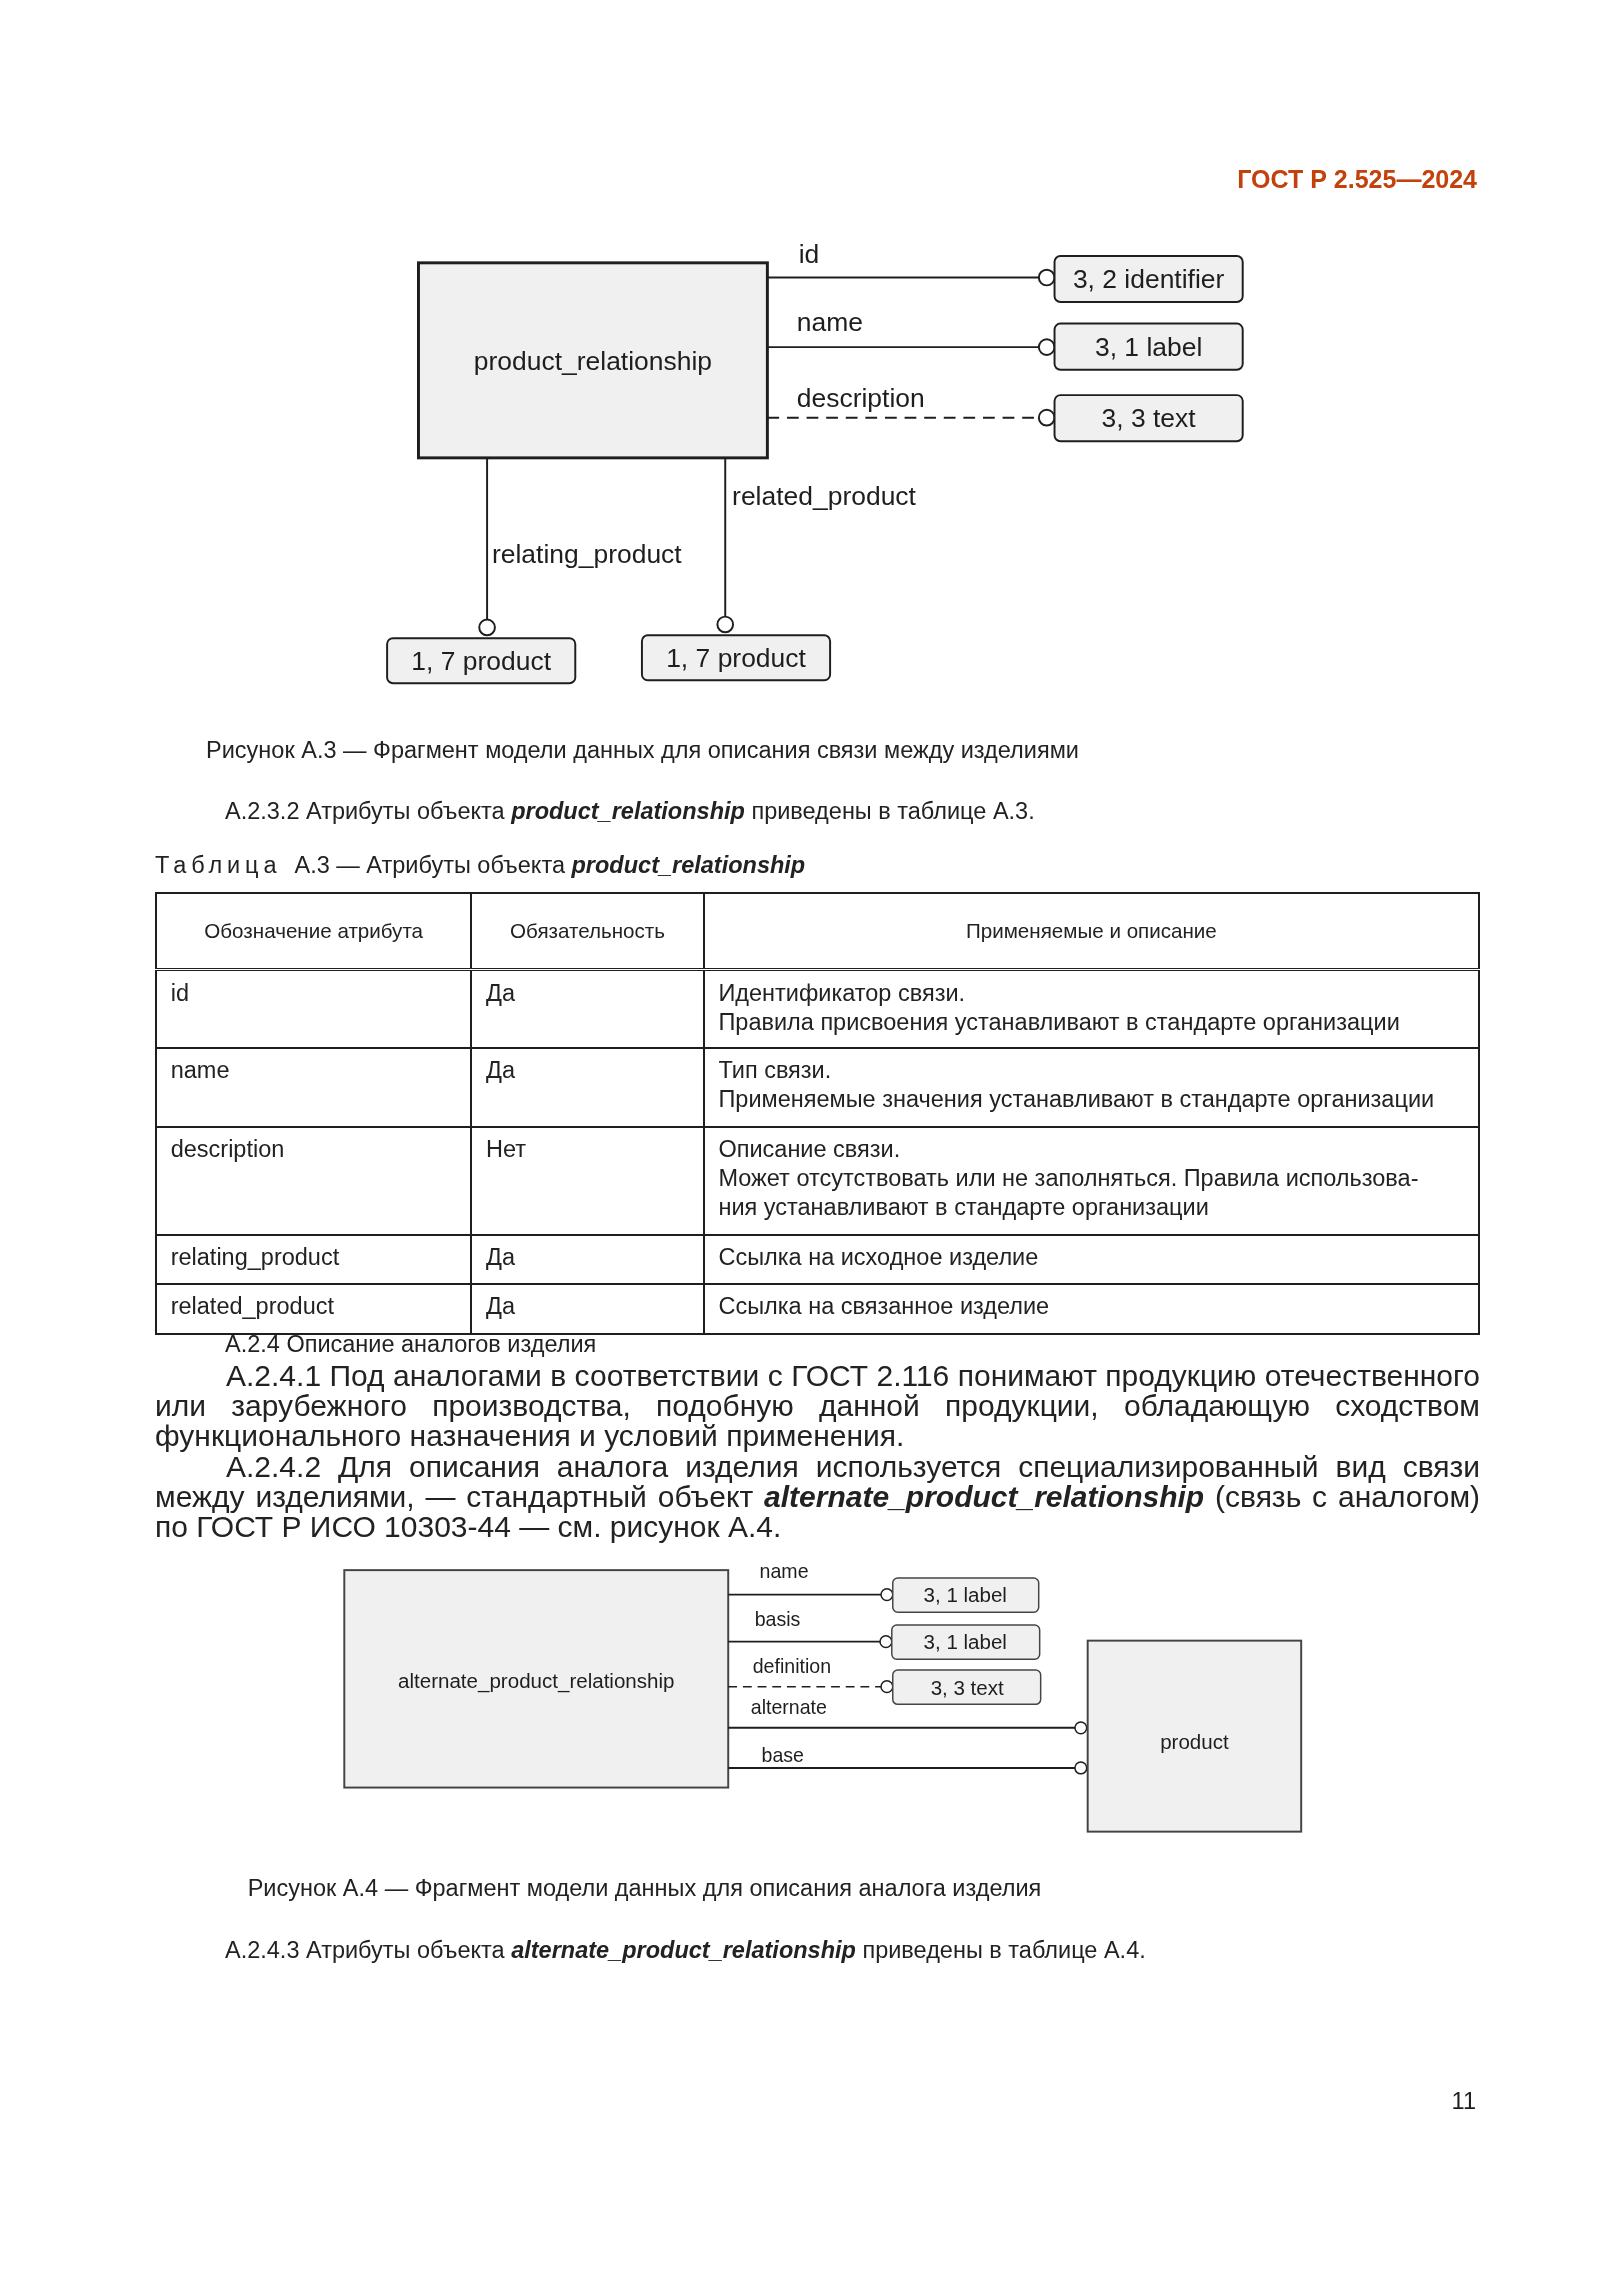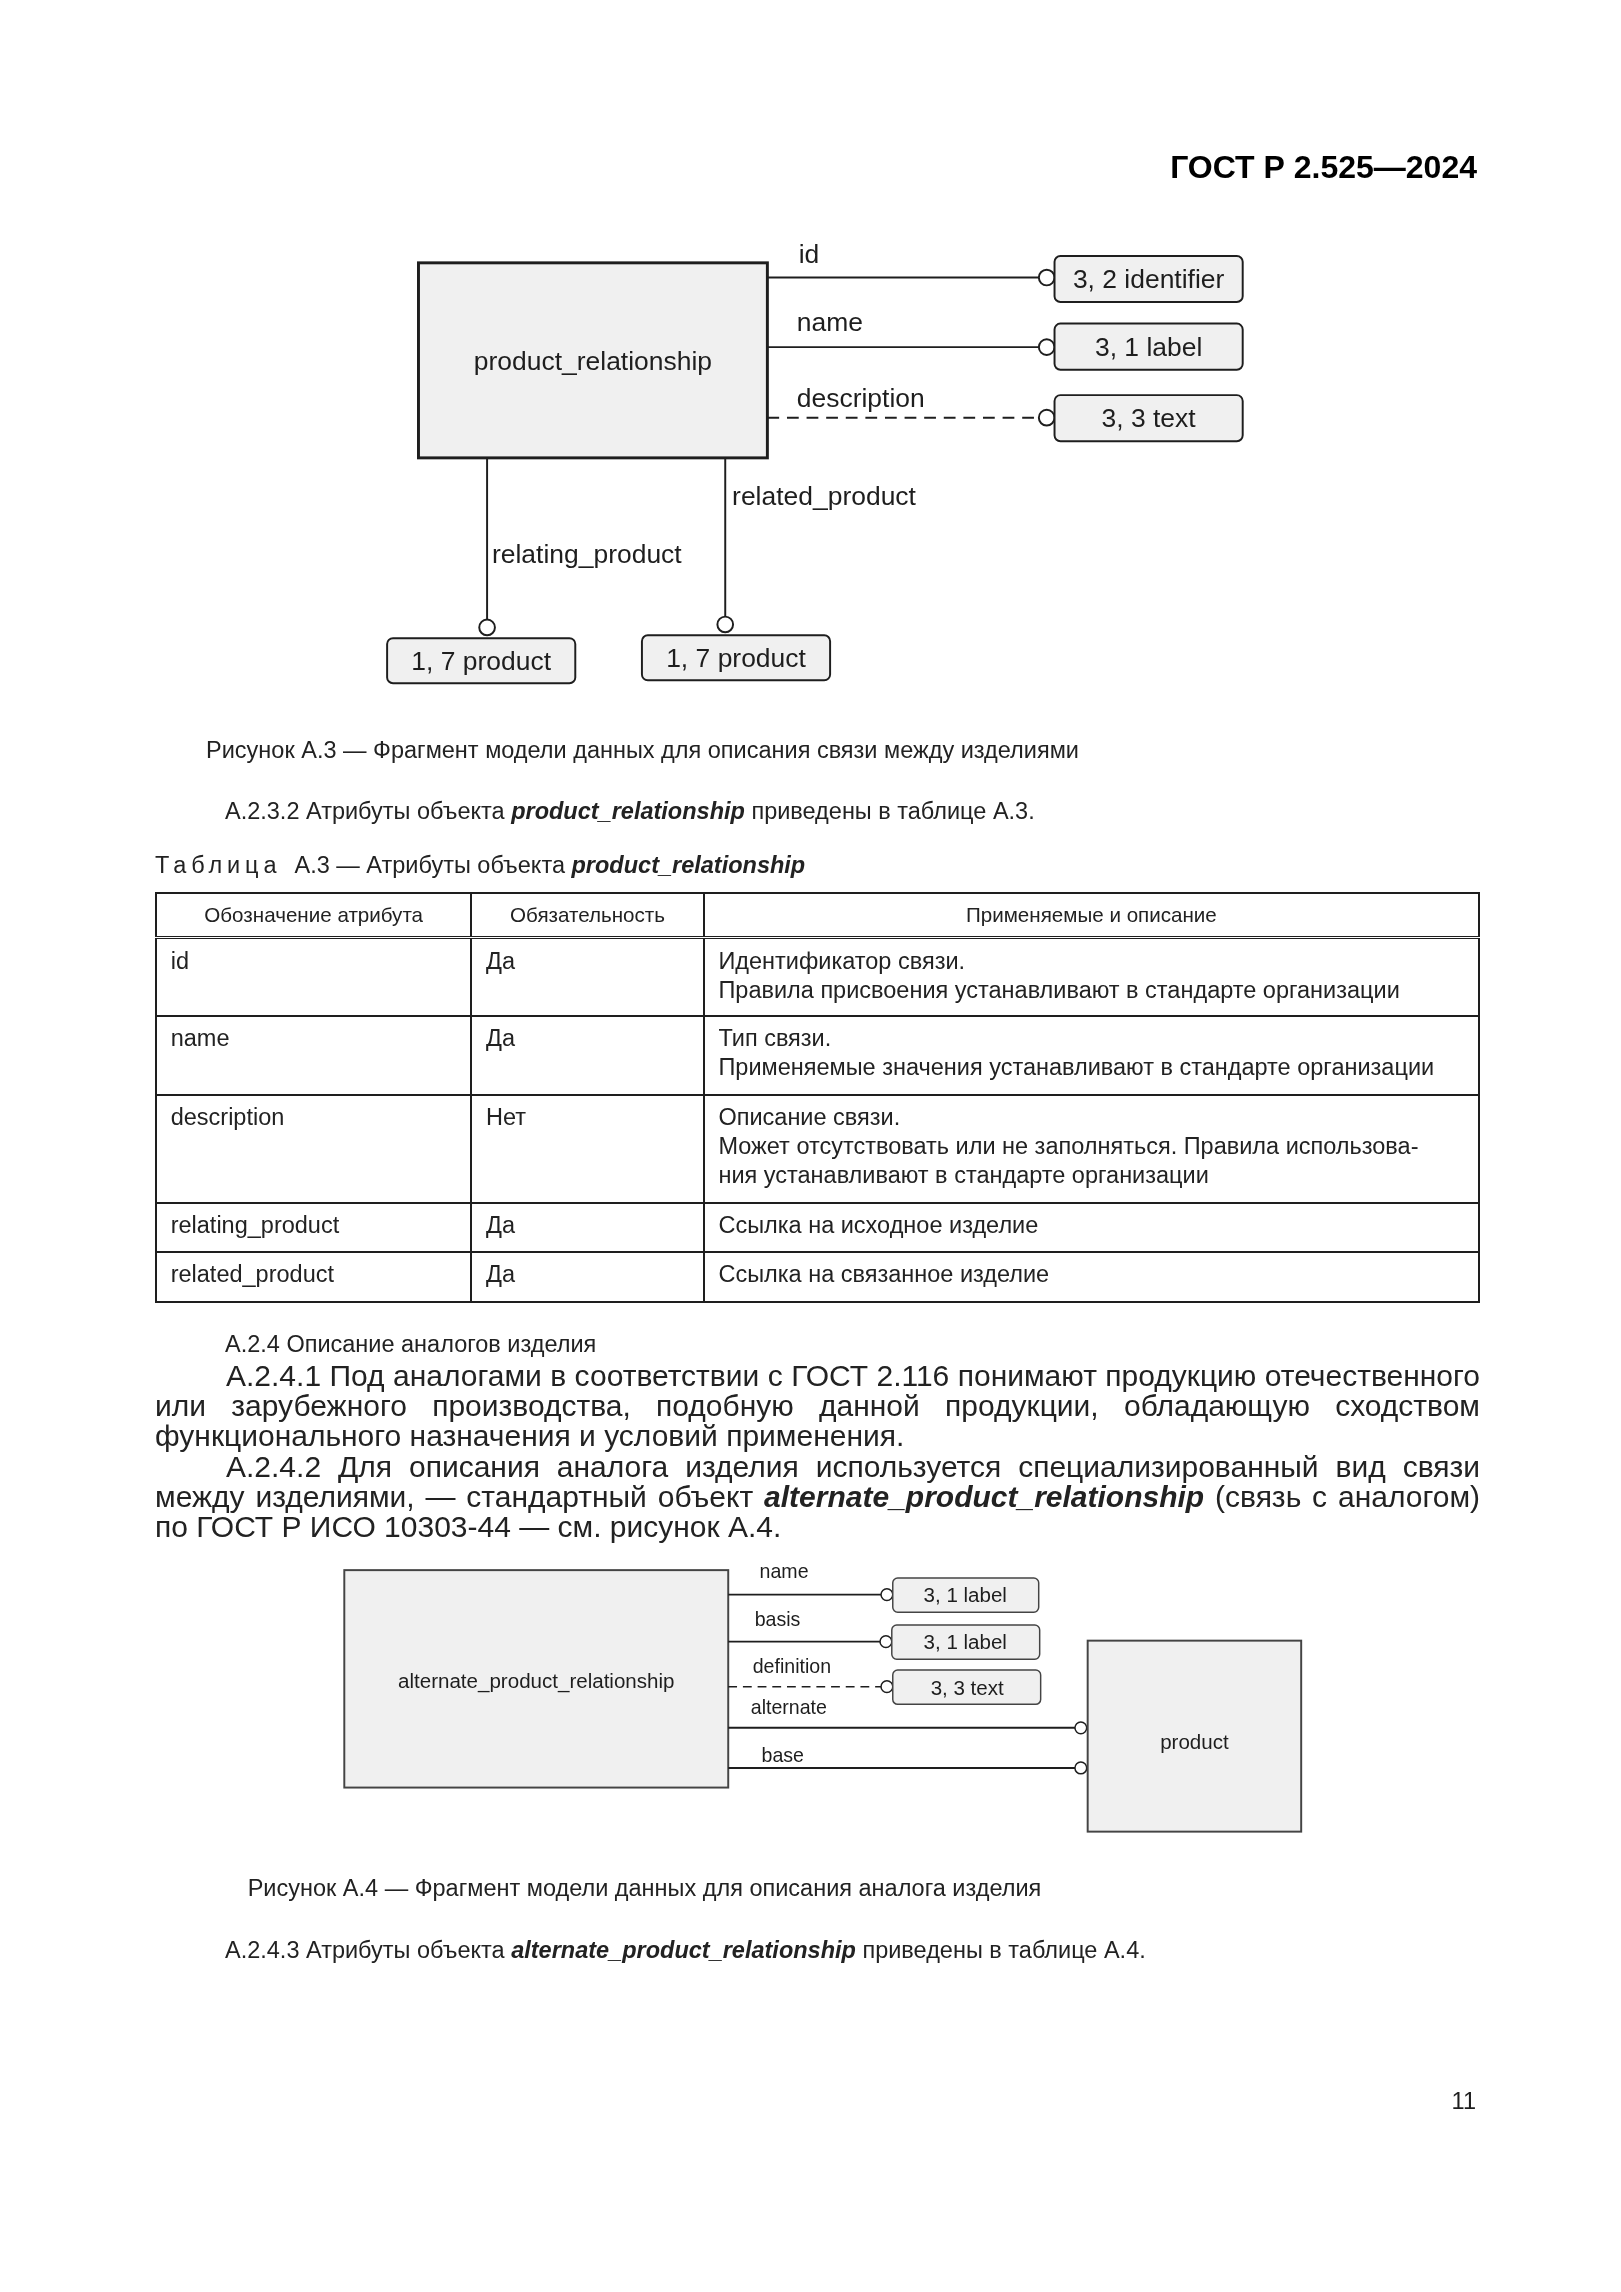--- a/index.html
+++ b/index.html
@@ -1,29 +1,29 @@
 <!DOCTYPE html>
 <html><head>
 <meta charset="utf-8">
 <style>
   html, body { margin: 0; padding: 0; background: #ffffff; }
   body { width: 1621px; height: 2293px; position: relative; overflow: hidden;
          font-family: "Liberation Sans", sans-serif; color: #1e1e1e; }
   .abs { position: absolute; white-space: nowrap; }
-  .header { right: 144px; top: 149px; font-size: 32px; font-weight: bold; color: #000000; }
+  .header { right: 144px; top: 165px; font-size: 25px; font-weight: bold; color: #c2410c; }
   .txt { font-size: 23.5px; line-height: 29px; color: #222; }
   .bi { font-weight: bold; font-style: italic; }
   .spaced { letter-spacing: 4.9px; margin-top: 8px; }
   .caption { font-size: 23.5px; color: #222; }
   svg text { font-family: "Liberation Sans", sans-serif; fill: #1e1e1e; }
 
   table.attr { position: absolute; left: 155px; top: 892px; width: 1325px;
                border-collapse: collapse; font-size: 23.5px; color: #222; }
   table.attr th, table.attr td { border: 2px solid #1e1e1e; vertical-align: top; text-align: left; }
-  table.attr th { font-weight: normal; font-size: 20.6px; text-align: center; vertical-align: middle; height: 42px; padding: 0; }
+  table.attr th { font-weight: normal; font-size: 20.6px; text-align: center; vertical-align: middle; height: 42px; padding: 16px; }
   table.attr td { padding: 7.8px 13.7px 5.9px 13.7px; line-height: 29px; }
   table.attr thead tr { border-bottom: 3.9px double #1e1e1e; }
   table.attr td.c1 { width: 286px; }
   table.attr td.c2 { width: 203px; }
   .para { position: absolute; left: 155px; width: 1325px; font-size: 30px; line-height: 30px;
           color: #222; text-align: justify; }
   .page-num { right: 145px; top: 2088px; font-size: 23.5px; }
 </style>
 </head>
 <body>

